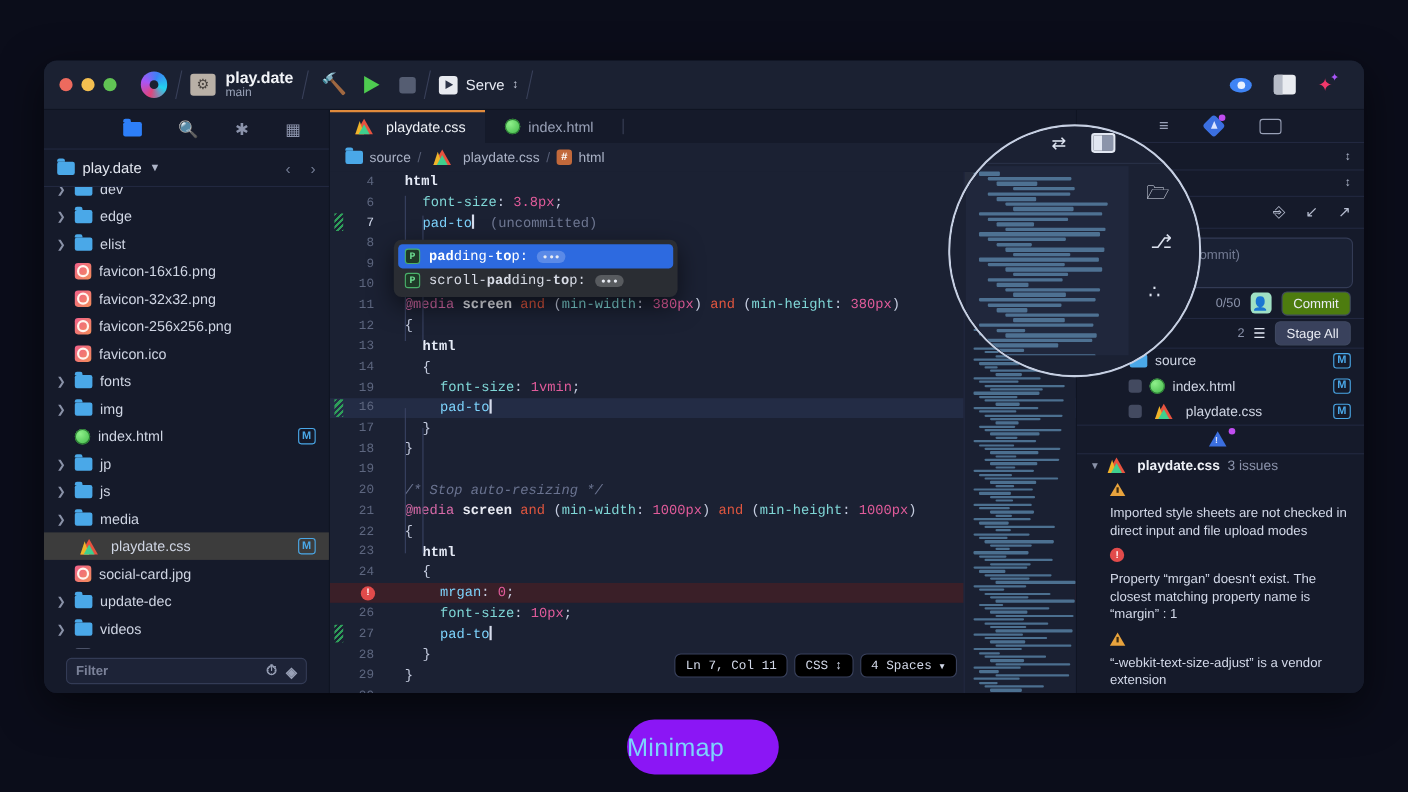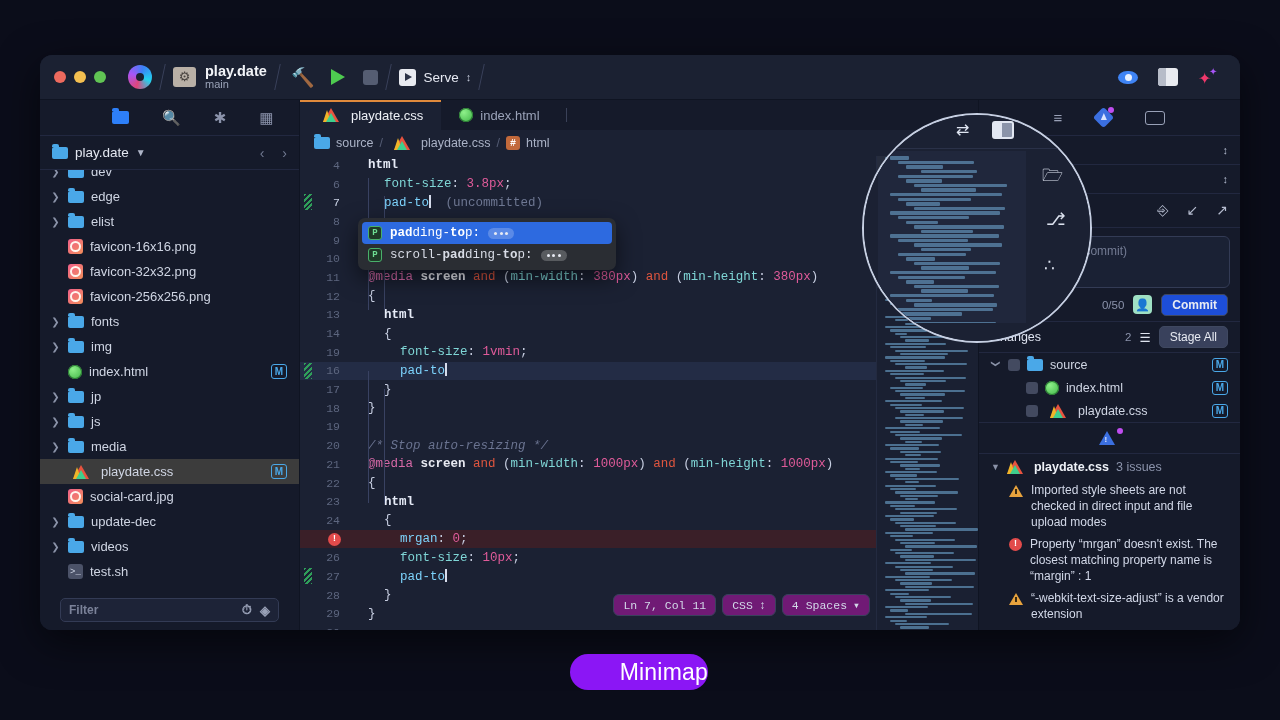--- a/index.html
+++ b/index.html
@@ -208,21 +208,21 @@
   .ac-dots i { width:3px;height:3px;border-radius:50%;background:#e8ebf3;display:block; }
   .bold { font-weight:bold; }
 
   
   .minimap { position:absolute; right:0; top:0; bottom:0; width:102px;
              background:#1a2032; border-left:1px solid #232a40; overflow:hidden; }
   .mm-line { height:3px; margin:1.2px 0; border-radius:1px; }
 
   
   .statusbar { position:absolute; right:108px; bottom:14px; display:flex; gap:6px; z-index:12; }
-  .pill { background:#701a75; border:1px solid #39415c; border-radius:6px;
+  .pill { background:#000000; border:1px solid #39415c; border-radius:6px;
           height:22px; display:flex; align-items:center; padding:0 9px; gap:6px;
           font-size:11.5px; color:#d2d8e8; }
 
   
   .rightpanel { width:262px; background:#151a2a; border-left:1px solid #0f1422;
                 display:flex; flex-direction:column; }
   .rp-icons { height:36px; display:flex; align-items:center; justify-content:center;
               gap:34px; border-bottom:1px solid #222840; }
   .rp-ic { color:#99a1b7; font-size:15px; }
   .rp-ic.git { position:relative; }
@@ -242,23 +242,23 @@
                 border-bottom:1px solid #222840; color:#b6bdd0; font-size:14px; }
   .rp-actions .right { margin-left:auto; display:flex; gap:18px; }
   .commit-msg { margin:8px 10px 0; height:52px; background:#1a2134; border:1px solid #333b55;
                 border-radius:6px; padding:7px 9px; font-size:12px; color:#737b93; }
   .amend-row { height:34px; display:flex; align-items:center; padding:0 12px; gap:9px;
                font-size:12.5px; color:#dfe4f0; border-bottom:1px solid #222840; }
   .checkbox { width:13px;height:13px;border-radius:3px;background:#434a60; }
   .count { margin-left:auto; font-size:11.5px; color:#8b93ab; }
   .avatar { width:19px;height:19px;border-radius:4px;background:#9fe0c4;
             display:flex;align-items:center;justify-content:center;font-size:12px; }
-  .btn { background:#1d4ed8; border:1px solid #3f4860; border-radius:5px;
+  .btn { background:#4d7c0f; border:1px solid #3f4860; border-radius:5px;
          height:22px; padding:0 10px; font-size:12px; color:#e8ebf3;
-         display:flex;align-items:center;font-weight:bold; }
+         display:flex;align-items:center; }
   .btn.primary { background:#39415c; font-weight:normal; }
 
   .changes-row { height:31px; display:flex; align-items:center; padding:0 12px; gap:8px;
                  font-size:12.5px; color:#dfe4f0; border-bottom:1px solid #222840; }
 
   .ch-item { height:23px; display:flex; align-items:center; gap:7px; font-size:12.5px;
              color:#cfd5e3; padding-left:12px; }
   .ch-item .arrow { width:10px; font-size:9px; color:#8a92a8; }
   .ch-item .cb { width:12px;height:12px;border-radius:3px;background:#434a60;flex:none; }
   .ch-m { margin-left:auto; margin-right:12px; font-size:10px; color:#4aa8e8;
@@ -268,38 +268,38 @@
                 border-top:1px solid #222840; border-bottom:1px solid #222840; position:relative; }
   .warn-tri { width:0;height:0;border-left:8px solid transparent;border-right:8px solid transparent;
               border-bottom:14px solid #3b6fe0; position:relative; }
   .warn-tri::after{content:"!";position:absolute;left:-2px;top:4px;color:#dbe4ff;font-size:8px;font-weight:bold;}
 
   .issues-head { height:26px; display:flex; align-items:center; gap:7px; padding-left:12px;
                  font-size:12.5px; }
   .issues-head .fn { font-weight:bold; color:#eef1f7; }
   .issues-head .cnt { color:#8b93ab; }
   .issue { display:flex; gap:8px; padding:3px 14px 3px 30px; font-size:12px;
-           color:#d2d8e8; line-height:1.33; }
+           color:#d2d8e8; line-height:1.33;flex-direction:column; }
   .i-warn { width:0;height:0;flex:none;margin-top:2px;
             border-left:7px solid transparent;border-right:7px solid transparent;
             border-bottom:12px solid #e8a33d; position:relative; }
   .i-warn::after{content:"";position:absolute;left:-1px;top:4px;width:2px;height:5px;background:#3a2a10;}
   .i-err { width:13px;height:13px;border-radius:50%;background:#e24b4b;flex:none;margin-top:1px;
            color:#fff;font-size:9px;font-weight:bold;display:flex;align-items:center;justify-content:center; }
 
   
   .mag { position:absolute; left:822px; top:58px; width:230px; height:230px;
          border-radius:50%; border:2px solid #c6cfe2; overflow:hidden; z-index:40;
          background:#1b2133; }
   .mag-inner { position:absolute; inset:0; }
 
   
-  .caption { position:absolute; left:570px; top:654px; width:138px; height:36px;
+  .caption { position:absolute; left:570px; top:654px; width:138px; height:50px;
              background:#8b16f5; border-radius:25px; display:flex; align-items:center;
-             justify-content:flex-end; color:#ffffff; font-size:23px; letter-spacing:.2px; }
+             justify-content:flex-start; color:#7dd3fc; font-size:23px; letter-spacing:.2px; }
 </style>
 </head>
 <body>
 
 <div id="root">
 
   <div class="window">
 
     <div class="titlebar">
       <div class="traffic">
@@ -379,20 +379,25 @@
             </div>
             <div class="row">
               <span class="noarrow"></span>
               <span class="ic-img"></span>
               <span>favicon-32x32.png</span>
             </div>
             <div class="row">
               <span class="noarrow"></span>
               <span class="ic-img"></span>
               <span>favicon-256x256.png</span>
+            </div>
+            <div class="row">
+              <span class="noarrow"></span>
+              <span class="ic-img"></span>
+              <span>favicon.ico</span>
             </div>
             <div class="row">
               <span class="arrow">❯</span>
               <span class="ic-folder"></span>
               <span>fonts</span>
             </div>
             <div class="row">
               <span class="arrow">❯</span>
               <span class="ic-folder"></span>
               <span>img</span>

